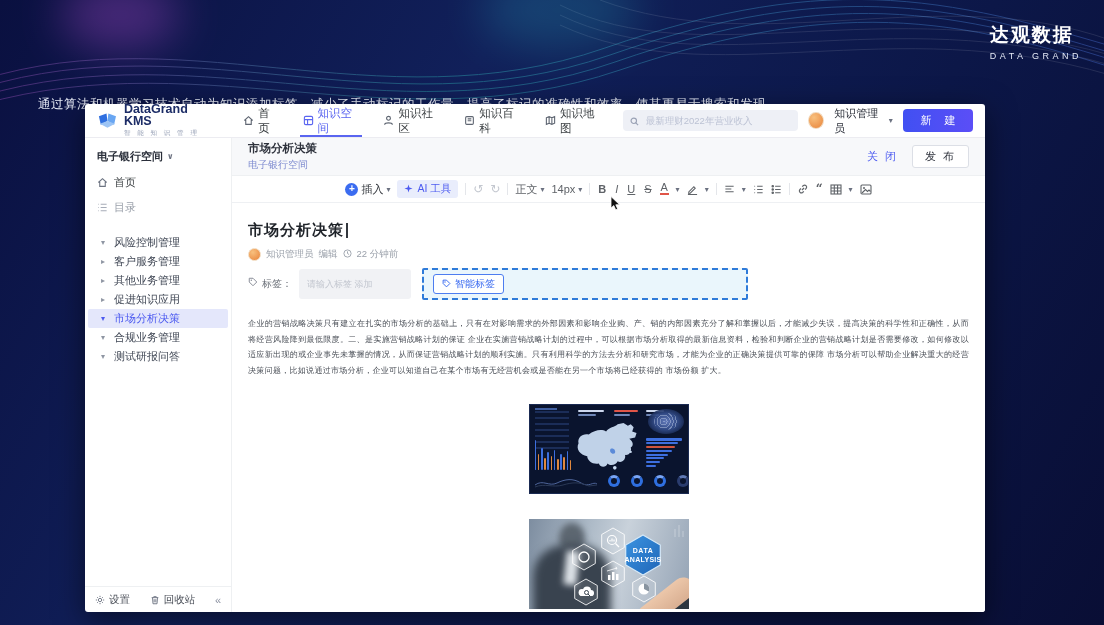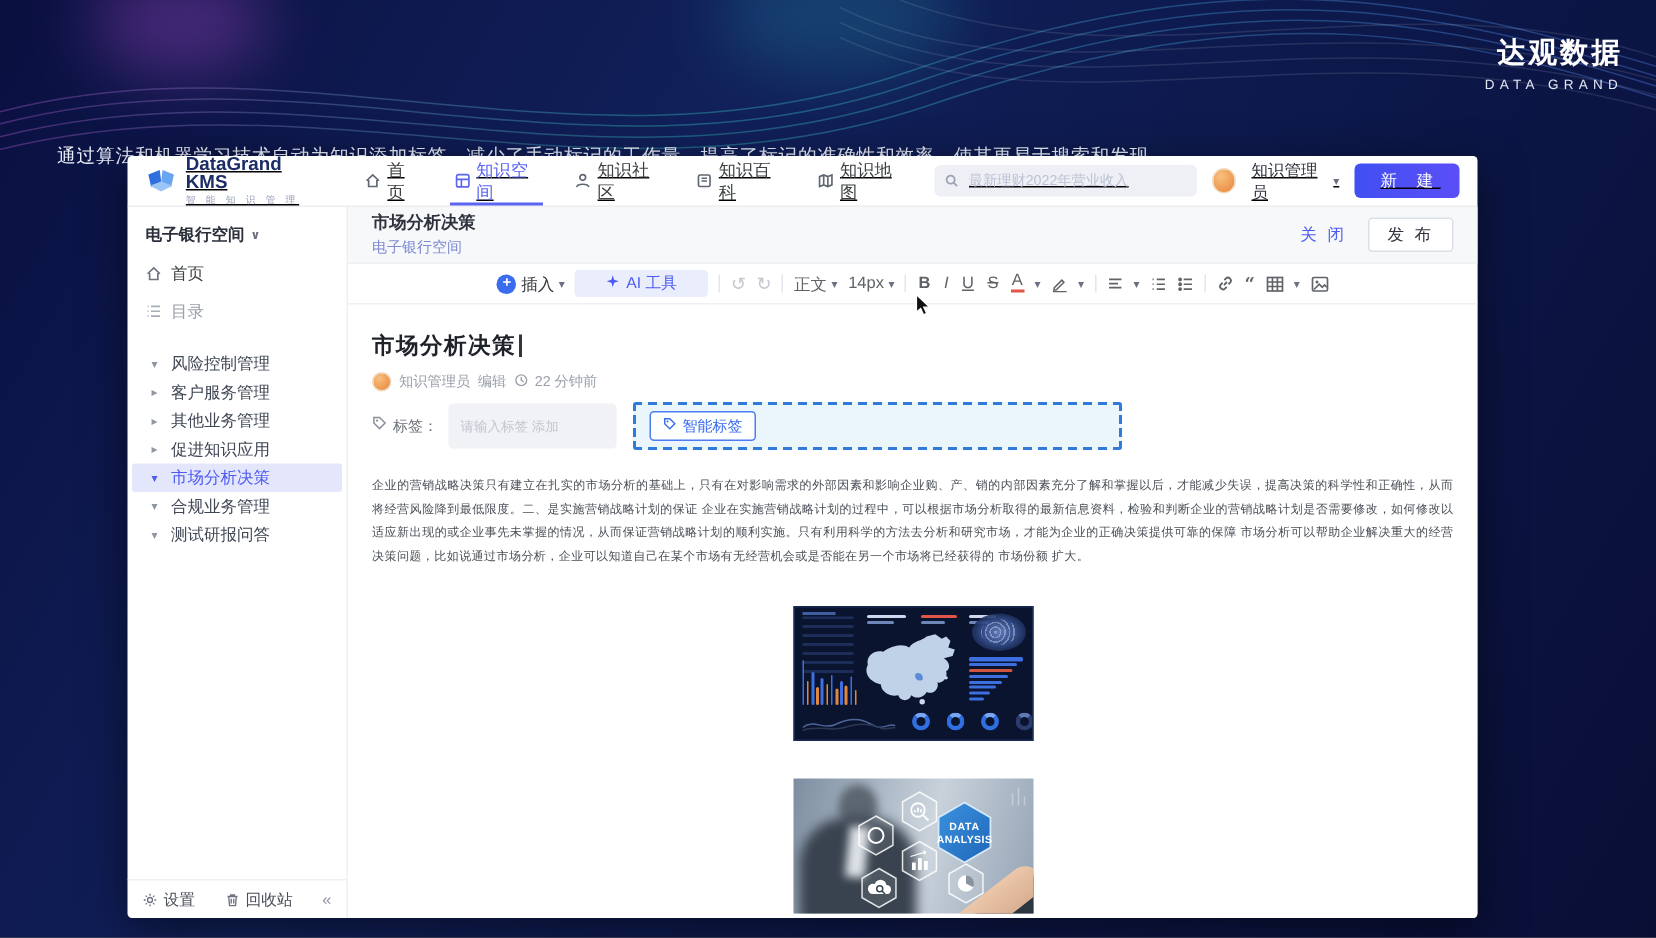--- a/index.html
+++ b/index.html
@@ -6,28 +6,28 @@
   *{box-sizing:border-box;}
   .slide{position:relative;width:1104px;height:625px;overflow:hidden;
     font-family:"Liberation Sans","DejaVu Sans",sans-serif;
     background:linear-gradient(120deg,#0a1040 0%,#11205a 35%,#0c1748 68%,#090e35 100%);}
   .waves{position:absolute;left:0;top:0;pointer-events:none;}
   .glow{position:absolute;border-radius:50%;filter:blur(22px);opacity:.35;pointer-events:none;}
 
   
   .slide-title{position:absolute;left:30px;top:28px;color:#fff;font-size:27px;font-weight:700;letter-spacing:1px;text-shadow:0 0 12px rgba(90,120,255,.45);}
   .slide-sub{position:absolute;left:38px;top:96px;color:#e9edf8;font-size:12.5px;letter-spacing:.5px;}
-  .brand{position:absolute;right:22px;top:22px;text-align:right;color:#fff;}
+  .brand{position:absolute;right:22px;top:22px;text-align:left;color:#fff;}
   .brand .cn{font-size:19px;font-weight:700;letter-spacing:2px;}
   .brand .en{font-size:9px;letter-spacing:3.5px;margin-top:3px;color:#e3e8f5;}
 
   
   .app{position:absolute;left:85px;top:104px;width:900px;height:508px;background:#fff;border-radius:3px;box-shadow:0 8px 30px rgba(0,0,0,.5);overflow:hidden;display:flex;flex-direction:column;}
 
-  .app-header{height:34px;display:flex;align-items:center;padding:0 12px;border-bottom:1px solid #ececf1;flex:0 0 auto;text-decoration:underline;}
+  .app-header{height:34px;display:flex;align-items:center;padding:0 12px;border-bottom:1px solid #ececf1;flex:0 0 auto;}
   .logo{display:flex;align-items:center;gap:6px;}
   .logo-txt .nm{font-size:12.5px;font-weight:700;color:#1c2c66;line-height:12px;}
   .logo-txt .tg{font-size:6.5px;color:#9aa3b8;letter-spacing:2.5px;margin-top:2px;}
   .nav{display:flex;align-items:center;margin-left:26px;height:100%;}
   .nav-item{display:flex;align-items:center;gap:4px;height:100%;padding:0 3px;margin-right:18px;font-size:11.5px;color:#3c4043;cursor:pointer;}
   .nav-item .ni{display:flex;color:#5f6672;}
   .nav-item.active{color:#5a65f0;box-shadow:inset 0 -2px 0 #5a65f0;}
   .nav-item.active .ni{color:#5a65f0;}
   .hdr-right{margin-left:auto;display:flex;align-items:center;gap:10px;}
   .search{width:185px;height:21px;background:#eef0f6;border-radius:4px;display:flex;align-items:center;padding:0 7px;gap:5px;}
@@ -61,21 +61,21 @@
   .dt-title{font-size:11.5px;font-weight:600;color:#2e323c;}
   .dt-space{font-size:10px;color:#7e8bd0;cursor:pointer;}
   .dt-right{margin-left:auto;display:flex;align-items:center;gap:14px;}
   .lnk-close{font-size:11px;color:#4d5bf0;letter-spacing:2px;cursor:pointer;}
   .btn-pub{background:#fff;border:1px solid #dcdfe6;border-radius:3px;padding:3px 12px;font-size:11px;color:#2e323c;letter-spacing:2px;cursor:pointer;}
 
   .toolbar{height:27px;border-bottom:1px solid #eef0f3;display:flex;align-items:center;justify-content:center;gap:7px;color:#5f6368;font-size:11px;flex:0 0 auto;}
   .sep{width:1px;height:12px;background:#e4e6ea;}
   .tb{display:flex;align-items:center;gap:3px;cursor:pointer;}
   .plus-circle{width:13px;height:13px;border-radius:50%;background:#3b6cf0;color:#fff;font-size:10px;line-height:12px;text-align:center;font-weight:700;}
-  .tb-ai{background:#e9edfc;color:#4d5bf0;border-radius:3px;padding:2px 21px;font-size:10.5px;display:flex;align-items:center;gap:4px;cursor:pointer;}
+  .tb-ai{background:#e9edfc;color:#4d5bf0;border-radius:3px;padding:2px 7px;font-size:10.5px;display:flex;align-items:center;gap:4px;cursor:pointer;}
   .tb-glyph{font-size:12px;color:#c3c7cf;cursor:pointer;}
   .fmt{font-weight:400;cursor:pointer;padding:0 1px;}
   .fmt.b{font-weight:700;}
   .fmt.i{font-style:italic;}
   .fmt.u{text-decoration:underline;}
   .fmt.s{text-decoration:line-through;}
   .color-a{display:inline-flex;flex-direction:column;align-items:center;line-height:9px;cursor:pointer;}
   .color-a .bar{width:9px;height:2px;background:#e05548;margin-top:1px;}
   .ticon{display:flex;color:#5f6368;cursor:pointer;}
 

